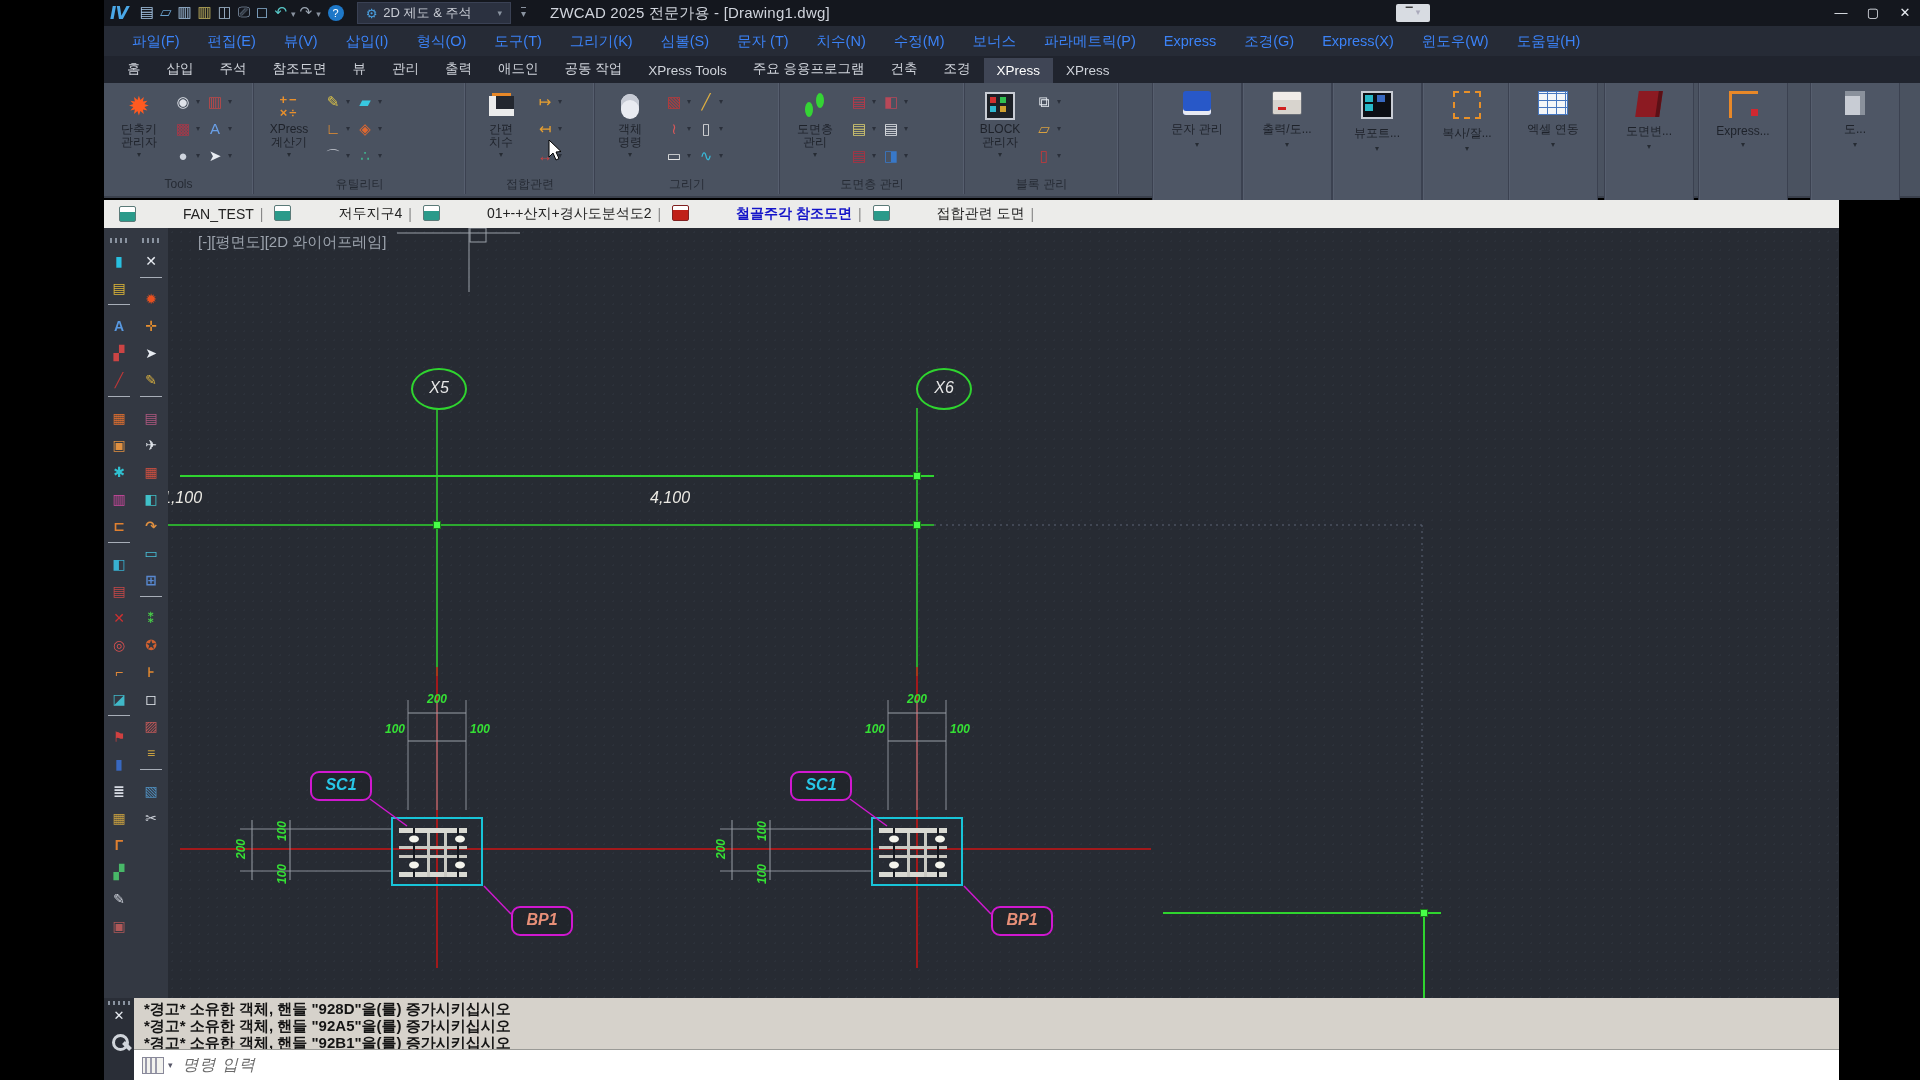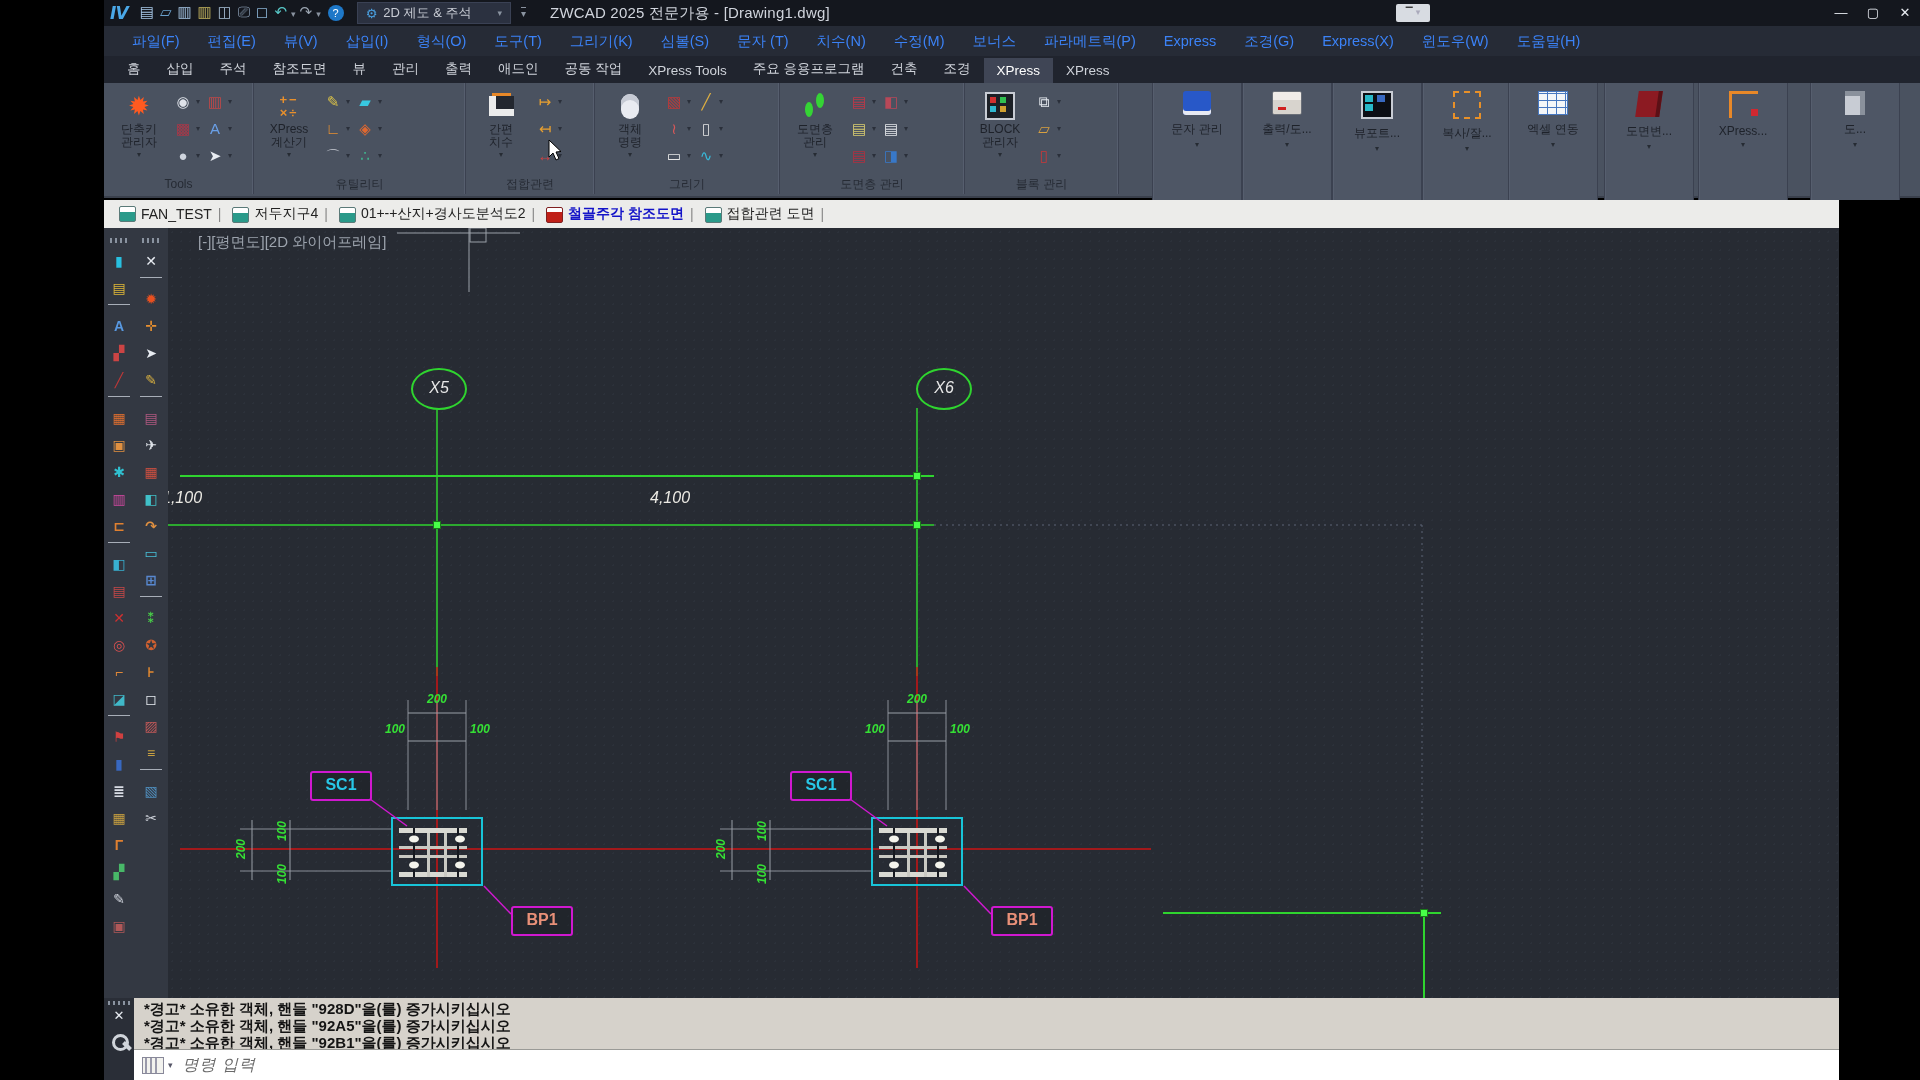--- a/index.html
+++ b/index.html
@@ -87,21 +87,21 @@
   .ic-xpr{width:26px;height:24px;border-left:3px solid #e88828;border-top:3px solid #e88828;position:relative;}
   .ic-xpr::after{content:"";position:absolute;right:0;bottom:2px;width:7px;height:7px;background:#d02830;}
   .ic-part{width:20px;height:24px;background:#c8ccd4;box-shadow:inset -5px 5px 0 #8a919c;}
 
   
   .cursor-arrow{position:absolute;z-index:50;}
 
   
   #doctabs{position:absolute;left:0;top:200px;width:1735px;height:28px;background:#ececea;border-bottom:1px solid #b8b8b4;
     display:flex;align-items:center;padding-left:8px;overflow:hidden;}
-  .dtab{display:flex;align-items:flex-end;margin:14px 2px;}
+  .dtab{display:flex;align-items:flex-start;margin:14px 2px;gap:42px;}
   .dtab-ic{width:15px;height:14px;margin:0 5px;background:linear-gradient(180deg,#fff 0 38%,#2a9a8a 38%);
     border:1px solid #5a7a78;border-radius:2px;}
   .dtab.active .dtab-ic{background:linear-gradient(180deg,#fff 0 30%,#c02018 30%);border-color:#802020;}
   .dtab-label{font-size:14px;color:#222;white-space:nowrap;}
   .dtab.active .dtab-label{color:#1414c8;font-weight:bold;}
   .dtab-sep{color:#888;margin:0 4px;font-size:14px;}
 
   
   #sidebar{position:absolute;left:-104px;top:228px;width:64px;height:770px;background:#333842;display:flex;gap:2px;}
   .sbcol{width:30px;background:#333842;padding-top:10px;}
@@ -114,22 +114,22 @@
   #drawing{position:absolute;left:64px;top:228px;width:1671px;height:770px;background:#272b33;overflow:hidden;
     background-image:radial-gradient(#2c313a 1px,transparent 1px);background-size:9px 9px;}
   #right-black{position:absolute;left:1735px;top:200px;width:81px;height:880px;background:#000;}
   #vp-label{position:absolute;left:30px;top:5px;color:#9ca3ad;font-size:15px;}
   .bubble{position:absolute;width:52px;height:38px;border:2px solid #2fd42f;border-radius:50%;
     color:#e8e8e8;font-size:16px;font-style:italic;text-align:center;line-height:36px;}
   .dimtext{position:absolute;color:#eceae4;font-size:16px;font-style:italic;}
   .coldetail{position:absolute;width:400px;height:250px;top:462px;}
   .gdim{position:absolute;width:60px;text-align:center;color:#35e035;font-size:12px;font-style:italic;font-weight:bold;}
   .rot{transform:rotate(-90deg);}
-  .taglabel{position:absolute;width:58px;height:26px;border:2px solid #d018d0;border-radius:3px;text-align:center;
-    line-height:24px;font-size:16px;font-weight:bold;background:rgba(20,22,28,.3);}
+  .taglabel{position:absolute;width:58px;height:26px;border:2px solid #d018d0;border-radius:9px;text-align:center;
+    line-height:24px;font-size:16px;font-style:italic;font-weight:bold;background:rgba(20,22,28,.3);}
   .tag-sc{color:#28c8e8;}
   .tag-bp{color:#e89078;}
 
   
   #cmd{position:absolute;left:0;top:998px;width:1735px;height:82px;display:flex;}
   #cmd-strip{width:30px;background:#2a2e37;position:relative;}
   #cmd-strip::before{content:"";position:absolute;left:4px;top:3px;right:4px;height:4px;
     background:repeating-linear-gradient(90deg,#8a93a0 0 2px,transparent 2px 5px);}
   #cmd-close{position:absolute;left:0;top:10px;width:30px;text-align:center;color:#e8ecf2;font-size:13px;}
   #cmd-wrench{position:absolute;left:8px;top:36px;width:11px;height:11px;border:3px solid #d0d4da;border-radius:50%;}
@@ -457,21 +457,21 @@
           <div class="blbl">엑셀 연동</div>
           <div class="barr">▾</div>
         </div>
         <div class="rbtn" style="left: 1500px;">
           <span class="ic ic-door"></span>
           <div class="blbl">도면변...</div>
           <div class="barr">▾</div>
         </div>
         <div class="rbtn" style="left: 1594px;">
           <span class="ic ic-xpr"></span>
-          <div class="blbl">XPress...</div>
+          <div class="blbl">Express...</div>
           <div class="barr">▾</div>
         </div>
         <div class="rbtn" style="left: 1706px;">
           <span class="ic ic-part"></span>
           <div class="blbl">도...</div>
           <div class="barr">▾</div>
         </div>
       </div>
 
     <div id="doctabs">

